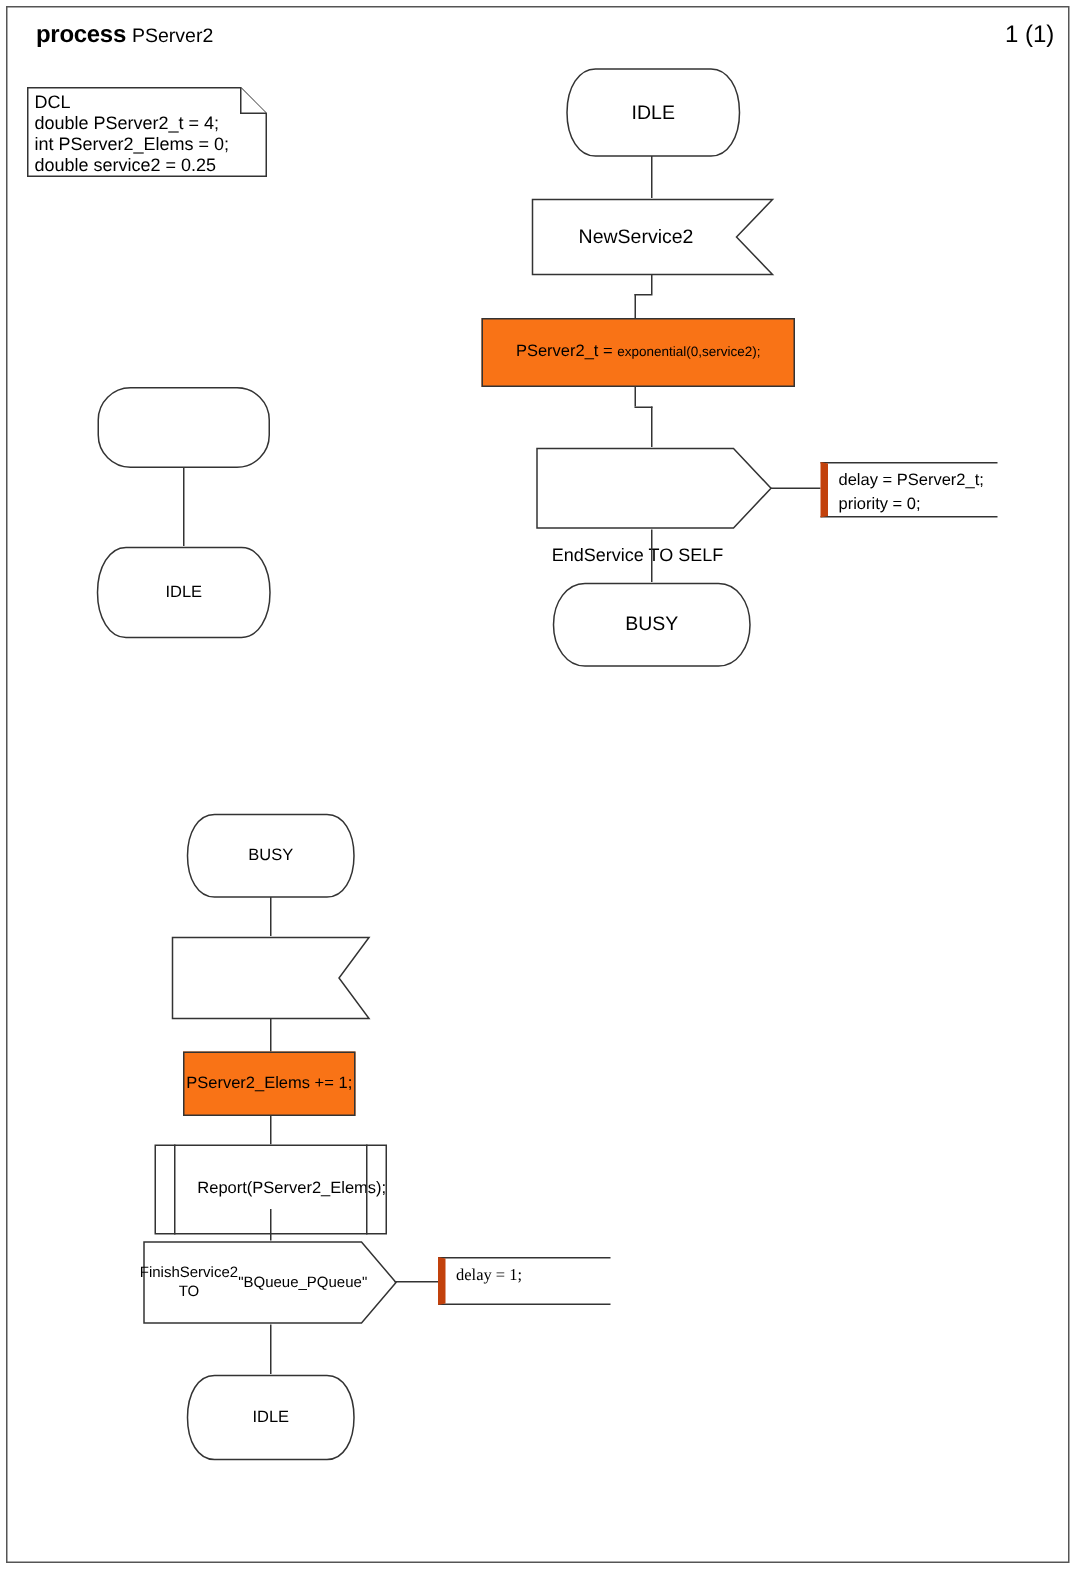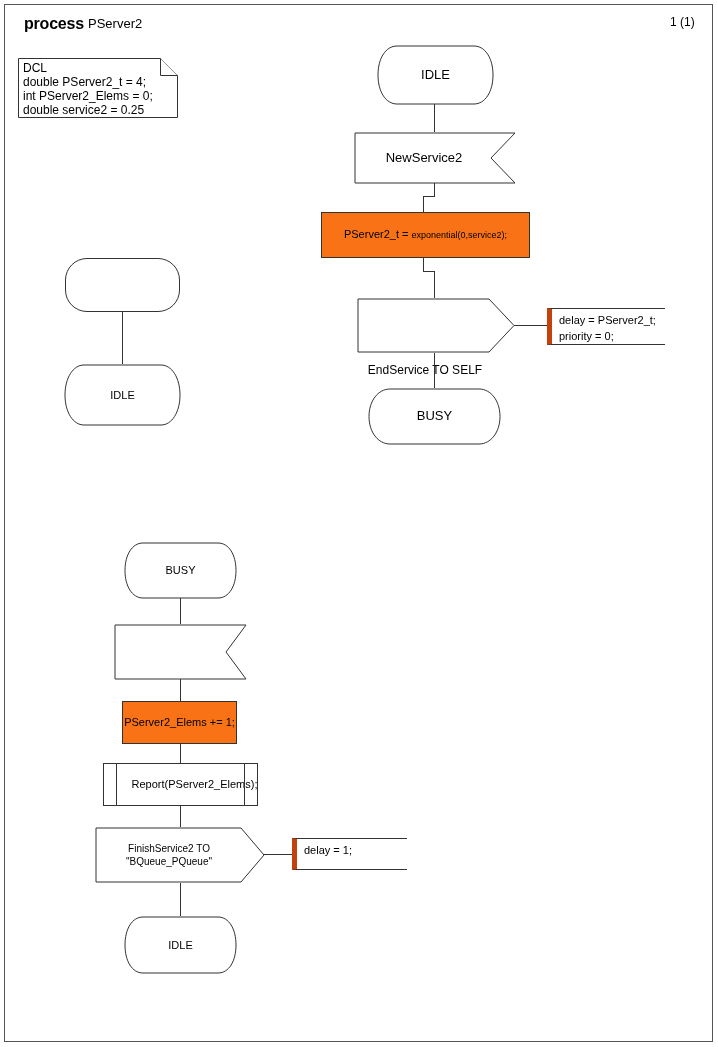--- a/index.html
+++ b/index.html
@@ -37,21 +37,21 @@
     position: absolute;
     left: 88px;
     top: 16px;
     font-size: 13px;
     color: #000;
   }
   .pagenum {
     position: absolute;
     left: 670px;
     top: 15px;
-    font-size: 12px;
+    font-size: 16px;
     color: #000;
     text-align: center;
   }
 
   
   .shape {
     position: absolute;
     box-sizing: border-box;
     display: flex;
     align-items: center;
@@ -227,34 +227,34 @@
   <svg class="svgshape" style="left:114px; top:624px;" width="133" height="56" viewBox="0 0 133 56">
     <path d="M1,1 L132,1 L112,28 L132,55 L1,55 Z"></path>
   </svg>
 
   <div class="conn conn-v" style="left:180px; top:679px; height:22px;"></div>
 
   <div class="shape task" style="left:122px; top:701px; width:115px; height:43px;">PServer2_Elems += 1;</div>
 
   <div class="conn conn-v" style="left:180px; top:744px; height:19px;"></div>
 
-  <div class="shape proccall" style="left:103px; top:763px; width:155px; height:43px;padding-left:28px;">Report(PServer2_Elems);</div>
+  <div class="shape proccall" style="left:103px; top:763px; width:155px; height:60px;padding-left:28px;">Report(PServer2_Elems);</div>
 
   <div class="conn conn-v" style="left:180px; top:806px; height:21px;"></div>
 
   <svg class="svgshape" style="left:95px; top:827px;" width="170" height="56" viewBox="0 0 170 56">
     <path d="M1,1 L146,1 L169,28 L146,55 L1,55 Z"></path>
   </svg>
-  <div class="svglabel" style="left:95px; top:827px; width:148px; height:56px; font-size:10px; flex-direction:column;">
+  <div class="svglabel" style="left:95px; top:827px; width:148px; height:56px; font-size:10px; ">
     <span>FinishService2 TO</span>
     <span>"BQueue_PQueue"</span>
   </div>
 
   <div class="conn conn-h" style="left:263px; top:854px; width:30px;"></div>
-  <div class="comment" style="left:292px; top:838px; width:115px; height:32px;">delay = 1;</div>
+  <div class="comment" style="left:292px; top:838px; width:115px; height:32px;font-family:Liberation Serif, serif;">delay = 1;</div>
 
   <div class="conn conn-v" style="left:180px; top:883px; height:33px;"></div>
 
   <svg class="svgshape" style="left:124px; top:916px;" width="113" height="58" viewBox="0 0 113 58">
     <path d="M19,1 L94,1 C105,1 112,13 112,29 C112,45 105,57 94,57 L19,57 C8,57 1,45 1,29 C1,13 8,1 19,1 Z"></path>
   </svg>
   <div class="svglabel" style="left:124px; top:916px; width:113px; height:58px;">IDLE</div>
 
 </div>
 

